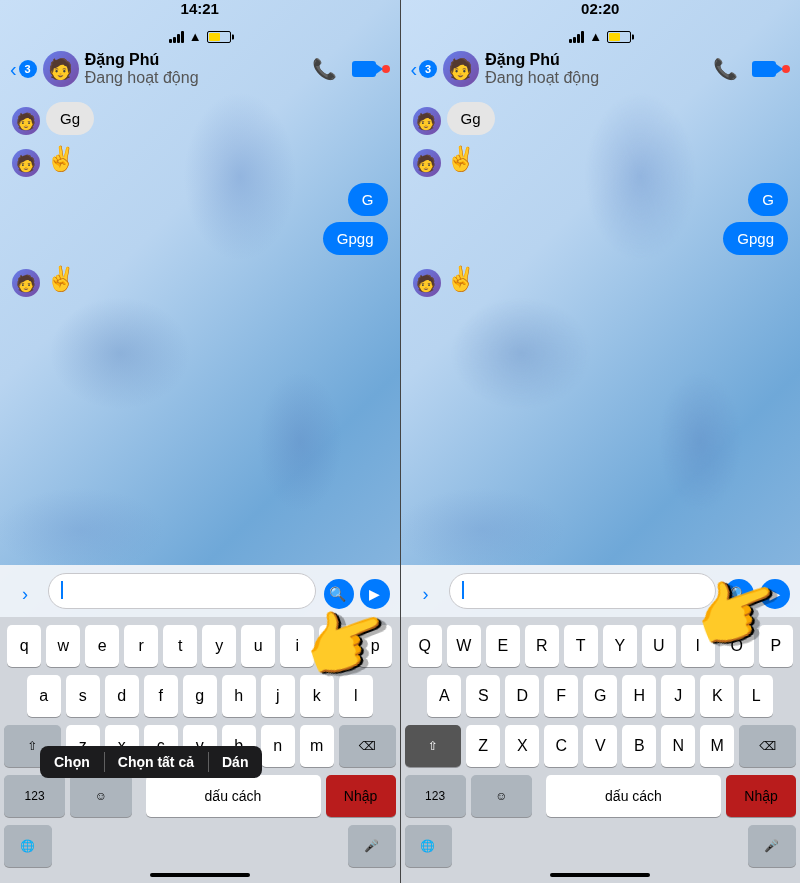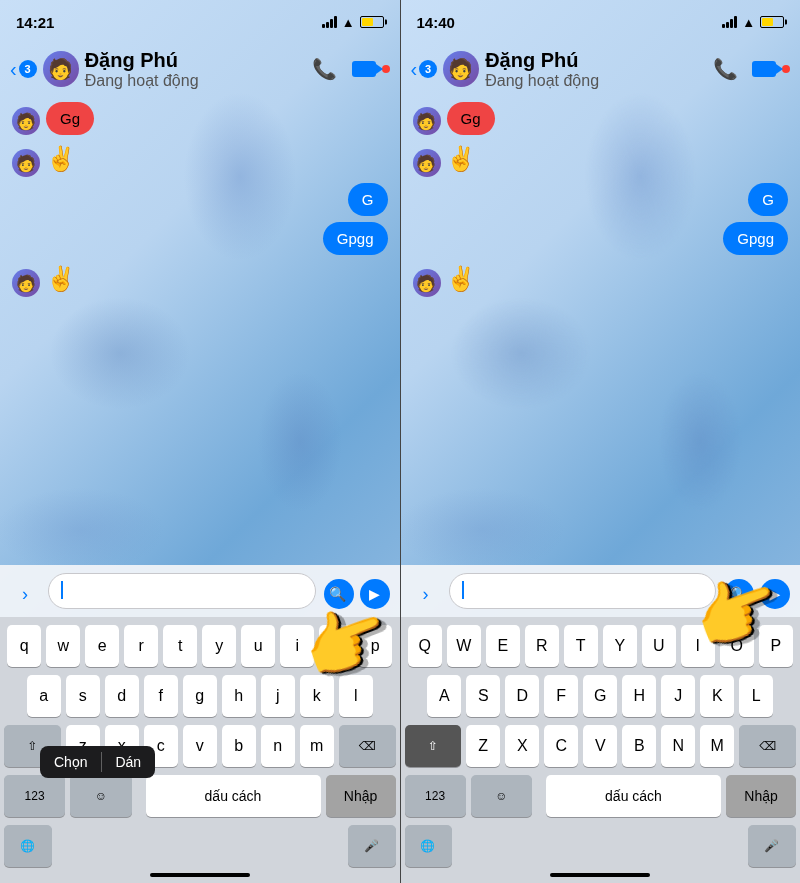--- a/index.html
+++ b/index.html
@@ -42,20 +42,21 @@
 
     
     .status-bar {
       position: relative;
       z-index: 10;
       height: 44px;
       display: flex;
       align-items: center;
       justify-content: space-between;
       padding: 0 16px;
+      flex-direction: column;
     }
 
     .status-time {
       font-size: 15px;
       font-weight: 600;
       color: #000;
     }
 
     .status-icons {
       display: flex;
@@ -165,21 +166,21 @@
       font-size: 20px;
     }
 
     .contact-info {
       flex: 1;
       display: flex;
       flex-direction: column;
     }
 
     .contact-name {
-      font-size: 20px;
+      font-size: 16px;
       font-weight: 600;
       color: #000;
     }
 
     .contact-status {
       font-size: 16px;
       color: #555;
     }
 
     .header-actions {
@@ -253,21 +254,21 @@
       border-radius: 50%;
       background: linear-gradient(135deg, #667eea 0%, #764ba2 100%);
       display: flex;
       align-items: center;
       justify-content: center;
       font-size: 16px;
       flex-shrink: 0;
     }
 
     .msg-bubble {
-      background: #ef4444;
+      background: #e5e5e5;
       border-radius: 18px;
       padding: 8px 14px;
       font-size: 15px;
       max-width: 70%;
     }
 
     .msg-bubble.sent {
       background: #007aff;
       color: white;
     }
@@ -362,21 +363,21 @@
       overflow: hidden;
       z-index: 50;
       bottom: 105px;
       left: 40px;
     }
 
     .context-item {
       padding: 8px 14px;
       color: white;
       font-size: 14px;
-      font-weight: 400;
+      font-weight: 700;
       white-space: nowrap;
       position: relative;
     }
 
     .context-item + .context-item::before {
       content: '';
       position: absolute;
       left: 0;
       top: 20%;
       height: 60%;
@@ -424,21 +425,21 @@
     }
 
     .key.space {
       max-width: none;
       flex: 4;
       font-size: 14px;
       margin-left: 9px;
     }
 
     .key.return {
-      background: #a3a3a3;
+      background: #b91c1c;
       max-width: none;
       flex: 1.6;
       font-size: 14px;
     }
 
     .key.shift {
       max-width: none;
       flex: 1.6;
     }
 
@@ -539,20 +540,21 @@
       <div class="msg-bubble sent">Gpgg</div>
     </div>
     <div class="msg-row">
       <div class="msg-avatar">🧑</div>
       <div class="msg-bubble msg-emoji">✌️</div>
     </div>
   </div>
 
   <div class="context-menu">
     <div class="context-item">Chọn</div>
+    <div class="context-item">Chọn tất cả</div>
     <div class="context-item">Dán</div>
 
   </div>
 
   <div class="input-area">
     <div class="expand-btn">›</div>
     <div class="text-input-wrapper">
       <span class="text-cursor"></span>
     </div>
     <div class="input-right-icons">
@@ -612,21 +614,21 @@
 
   <div class="hand-pointer">👉</div>
 </div>
 
 <div class="divider"></div>
 
 <div class="phone-panel panel-right">
   <div class="chat-bg"></div>
 
   <div class="status-bar">
-    <span class="status-time">14:40</span>
+    <span class="status-time">02:20</span>
     <div class="status-icons">
       <div class="signal-bars">
         <span></span>
           <span></span>
           <span></span>
           <span></span>
       </div>
       <span class="wifi-icon">▲</span>
       <div class="battery">
         <div class="battery-fill charging"></div>

